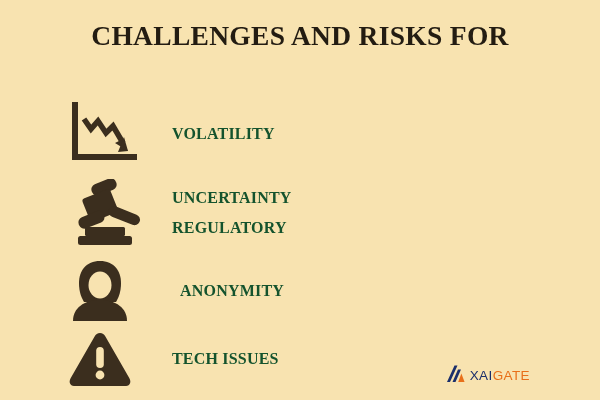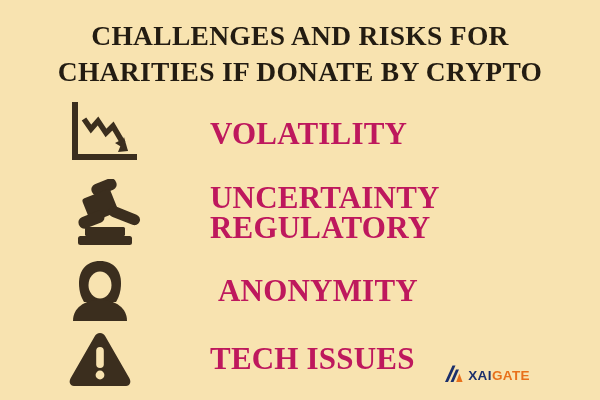--- a/index.html
+++ b/index.html
@@ -75,57 +75,55 @@
 
   .label-cell {
     flex: 1;
     display: flex;
     flex-direction: column;
     justify-content: center;
   }
   .label {
     font-family: "Liberation Serif", "DejaVu Serif", serif;
     font-weight: bold;
-    font-size: 31px;
+    font-size: 16px;
     line-height: 30px;
-    color: #be185d;
+    color: #14532d;
     letter-spacing: 0.2px;
     white-space: nowrap;
-    margin-left: 38px;
   }
 
   
   .logo {
     position: absolute;
     right: 10px;
     bottom: 12px;
     display: flex;
     align-items: center;
     gap: 3px;
   }
   .logo-mark { display: block; }
   .logo-text {
     font-family: "Liberation Sans", "DejaVu Sans", sans-serif;
-    font-weight: bold;
+    font-weight: normal;
     font-size: 13.5px;
     letter-spacing: 0.4px;
     line-height: 14px;
     white-space: nowrap;
   }
   .logo-xai  { color: #1b2f6b; }
   .logo-gate { color: #e8701a; }
 </style>
 </head>
 <body>
 
 <div class="infographic">
 
   <div class="title-block">
     <div class="title-line">CHALLENGES AND RISKS FOR</div>
-    <div class="title-line">CHARITIES IF DONATE BY CRYPTO</div>
   </div>
 
   <div class="list">
 
     <div class="row row-1">
       <div class="icon-cell">
         <span>
           <svg width="72" height="64" viewBox="0 0 72 64" fill="none">
 
             <path d="M7 3 L7 55 L66 55" stroke="#3B2E1E" stroke-width="6" stroke-linecap="square" stroke-linejoin="miter" fill="none"></path>

